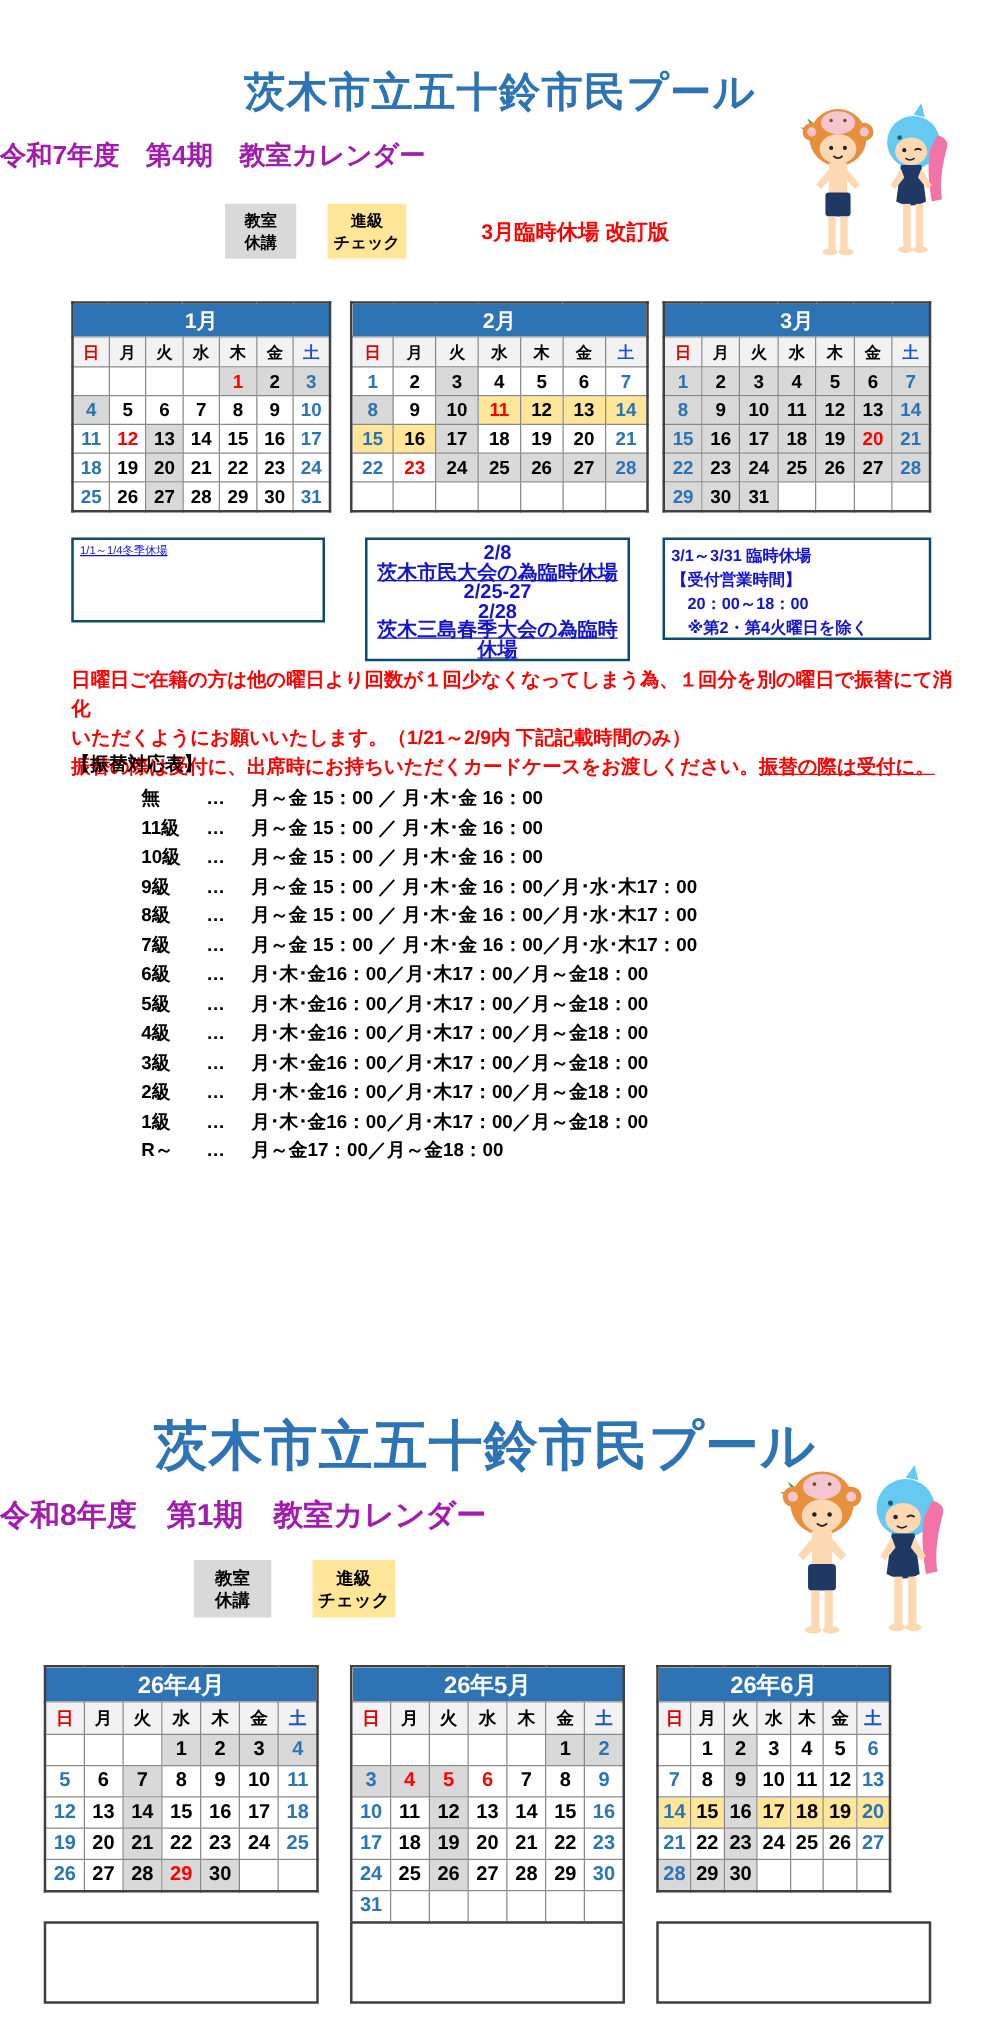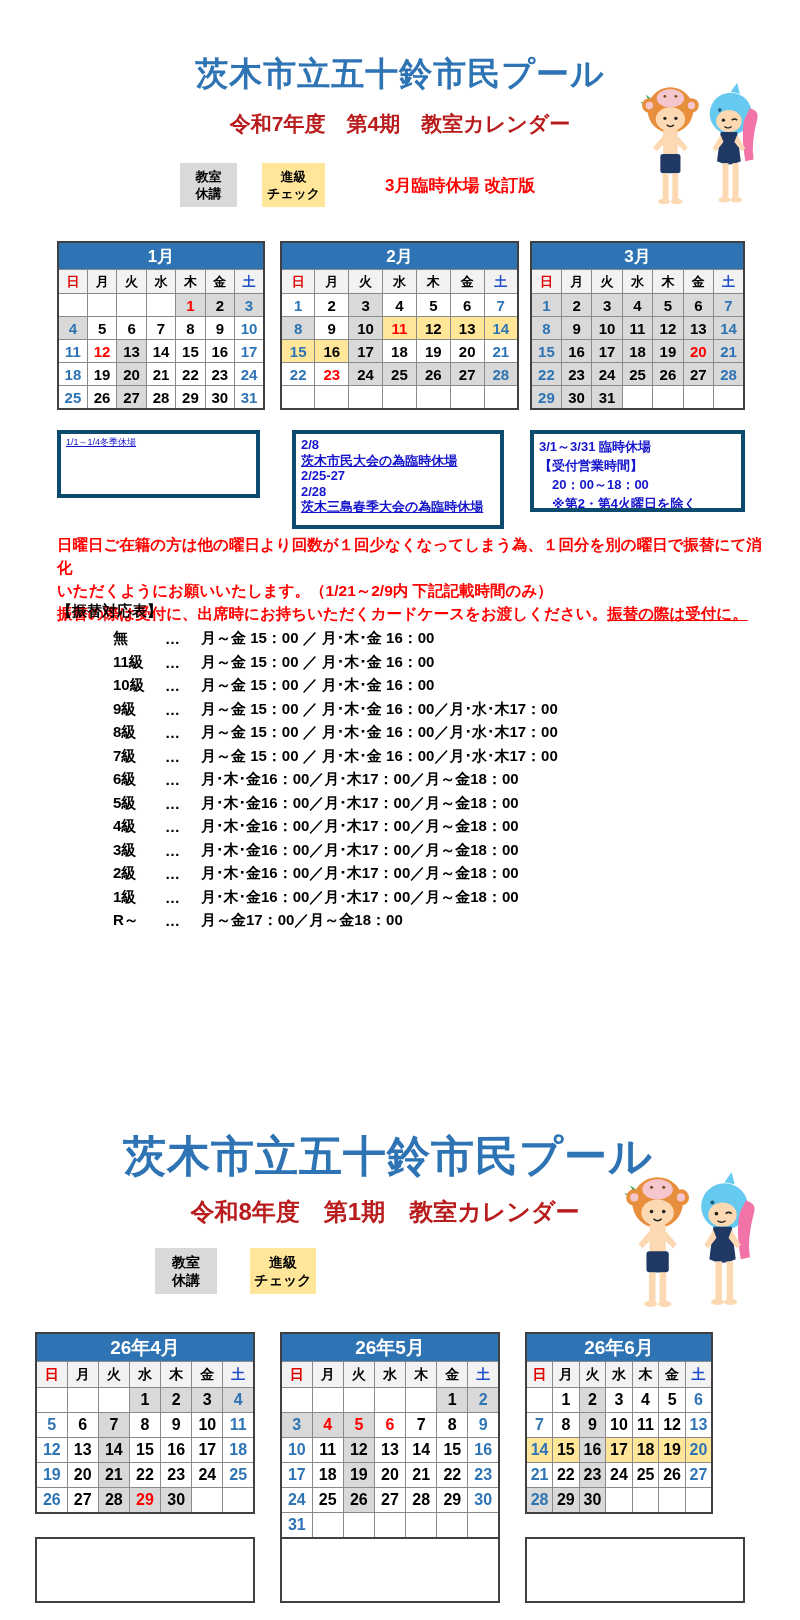--- a/index.html
+++ b/index.html
@@ -4,21 +4,21 @@
 <style>
   html,body{margin:0;padding:0;background:#ffffff;}
   .page{position:relative;width:800px;height:1620px;background:#ffffff;overflow:hidden;
         font-family:"Liberation Sans","DejaVu Sans",sans-serif;color:#000;}
   .abs{position:absolute;}
 
   
   .main-title{text-align:center;font-weight:bold;color:#2E74B5;letter-spacing:1px;}
   .t1{left:10px;top:52px;width:780px;font-size:33px;}
   .t2{left:0px;top:1128px;width:776px;font-size:43px;}
-  .sub-title{text-align:center;font-weight:bold;color:#b91c1c;}
+  .sub-title{font-weight:bold;color:#a21caf;}
   .s1{left:0px;top:110px;width:800px;font-size:21px;}
   .s2{left:0px;top:1196px;width:770px;font-size:24px;}
 
   
   .legend-box{display:flex;flex-direction:column;justify-content:center;align-items:center;
               font-weight:bold;color:#000;text-align:center;}
   .legend-gray{background:#D9D9D9;}
   .legend-yellow{background:#FFE699;}
   .lg1{width:57px;height:44px;font-size:13px;line-height:17px;}
   .lg2{width:62px;height:46px;font-size:14px;line-height:18px;}
@@ -39,24 +39,24 @@
   .cal-lg .dayhead td{height:25px;font-size:14px;}
   .cal-lg .body-row td{height:24px;font-size:16px;}
   td.sun{color:#E00000;}
   td.sat{color:#1F4FC8;}
   td.wkd{color:#2E74B5;}
   td.hol{color:#FF0000;}
   td.closed{background:#D9D9D9 !important;}
   td.check{background:#FFE699 !important;}
 
   
-  .note-box{border:4px solid #0c4a6e;background:#fff;color:#1414CC;font-weight:bold;
+  .note-box{border:2px solid #0c4a6e;background:#fff;color:#1414CC;font-weight:bold;
             padding:3px 5px;box-sizing:border-box;overflow:hidden;}
   .note-small{font-size:9px;font-weight:normal;line-height:11px;}
-  .note-med{font-size:13px;line-height:15.5px;}
+  .note-med{font-size:16px;line-height:15.5px;text-align:center;}
   .note-big{font-size:13px;line-height:19px;}
   .u{text-decoration:underline;}
 
   
   .warning{color:#FF0000;font-weight:bold;font-size:15.5px;line-height:23px;width:712px;}
 
   .transfer-heading{font-weight:bold;font-size:15px;color:#000;}
   .transfer-table{display:flex;flex-direction:column;}
   .transfer-row{display:flex;align-items:center;height:23.5px;font-weight:bold;font-size:15px;color:#000;}
   .tr-label{width:52px;}

